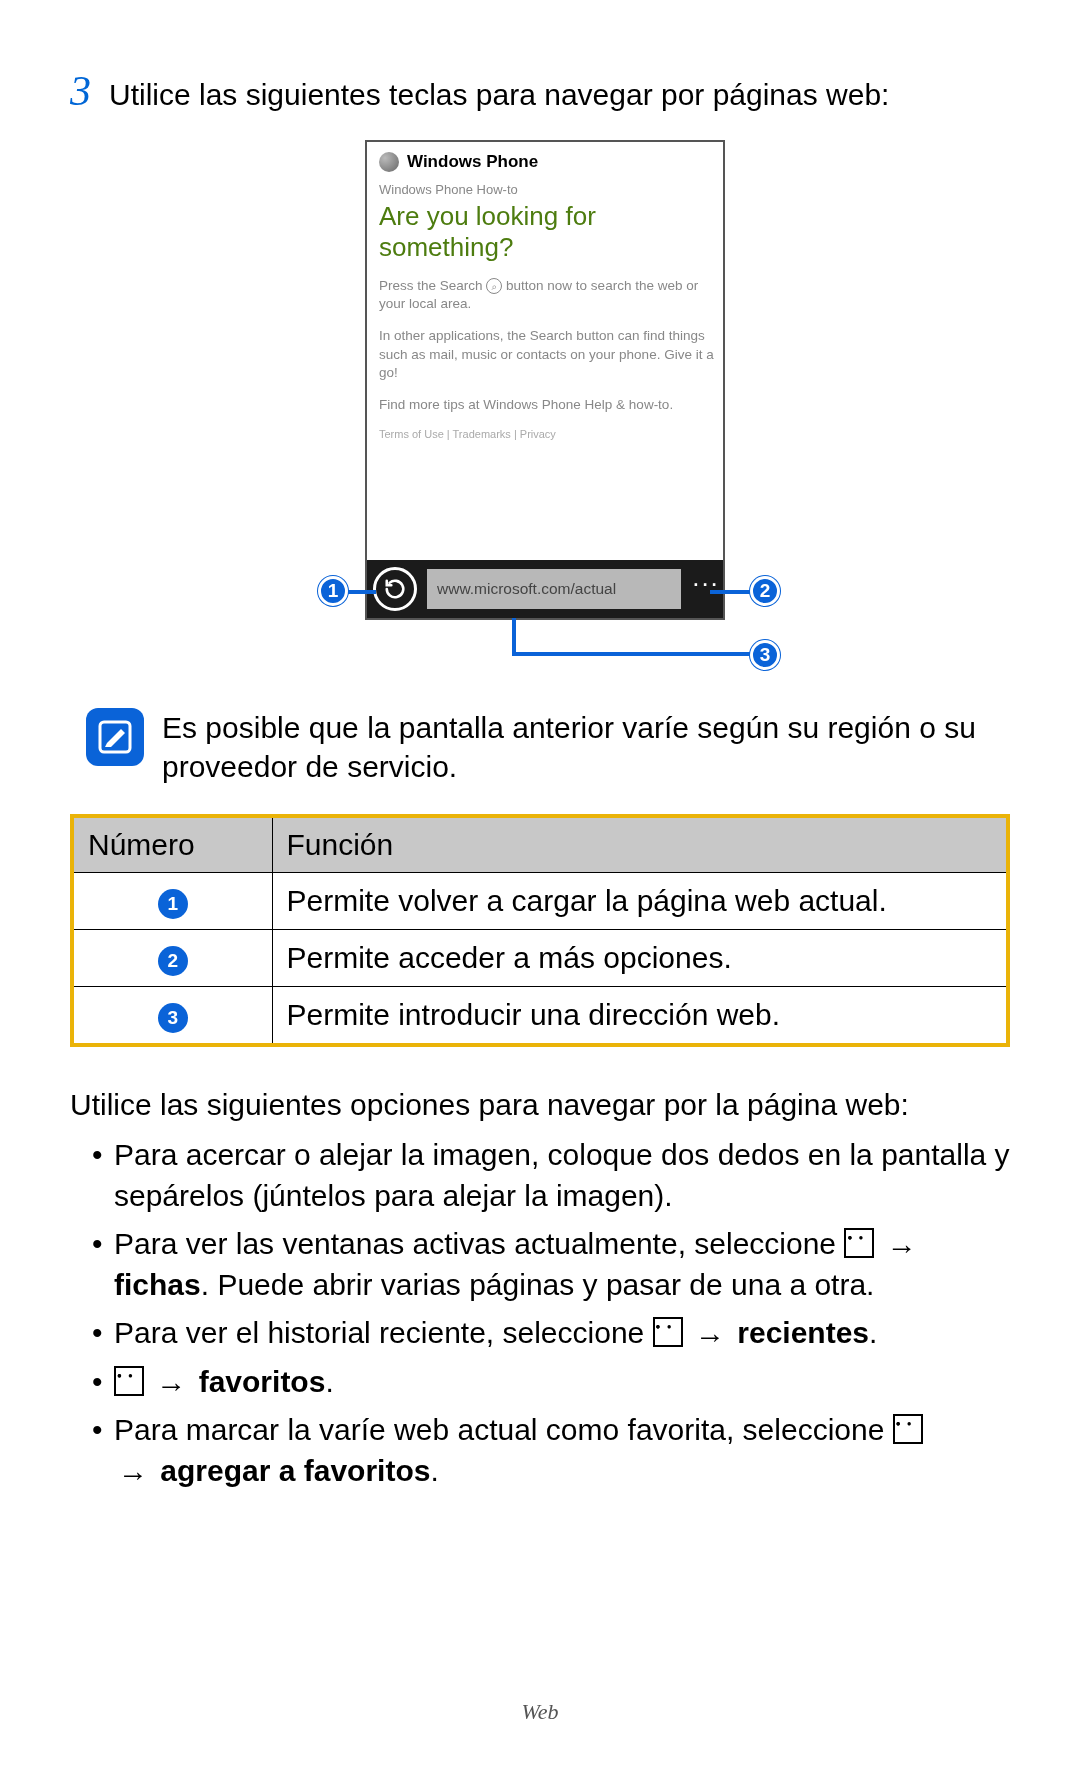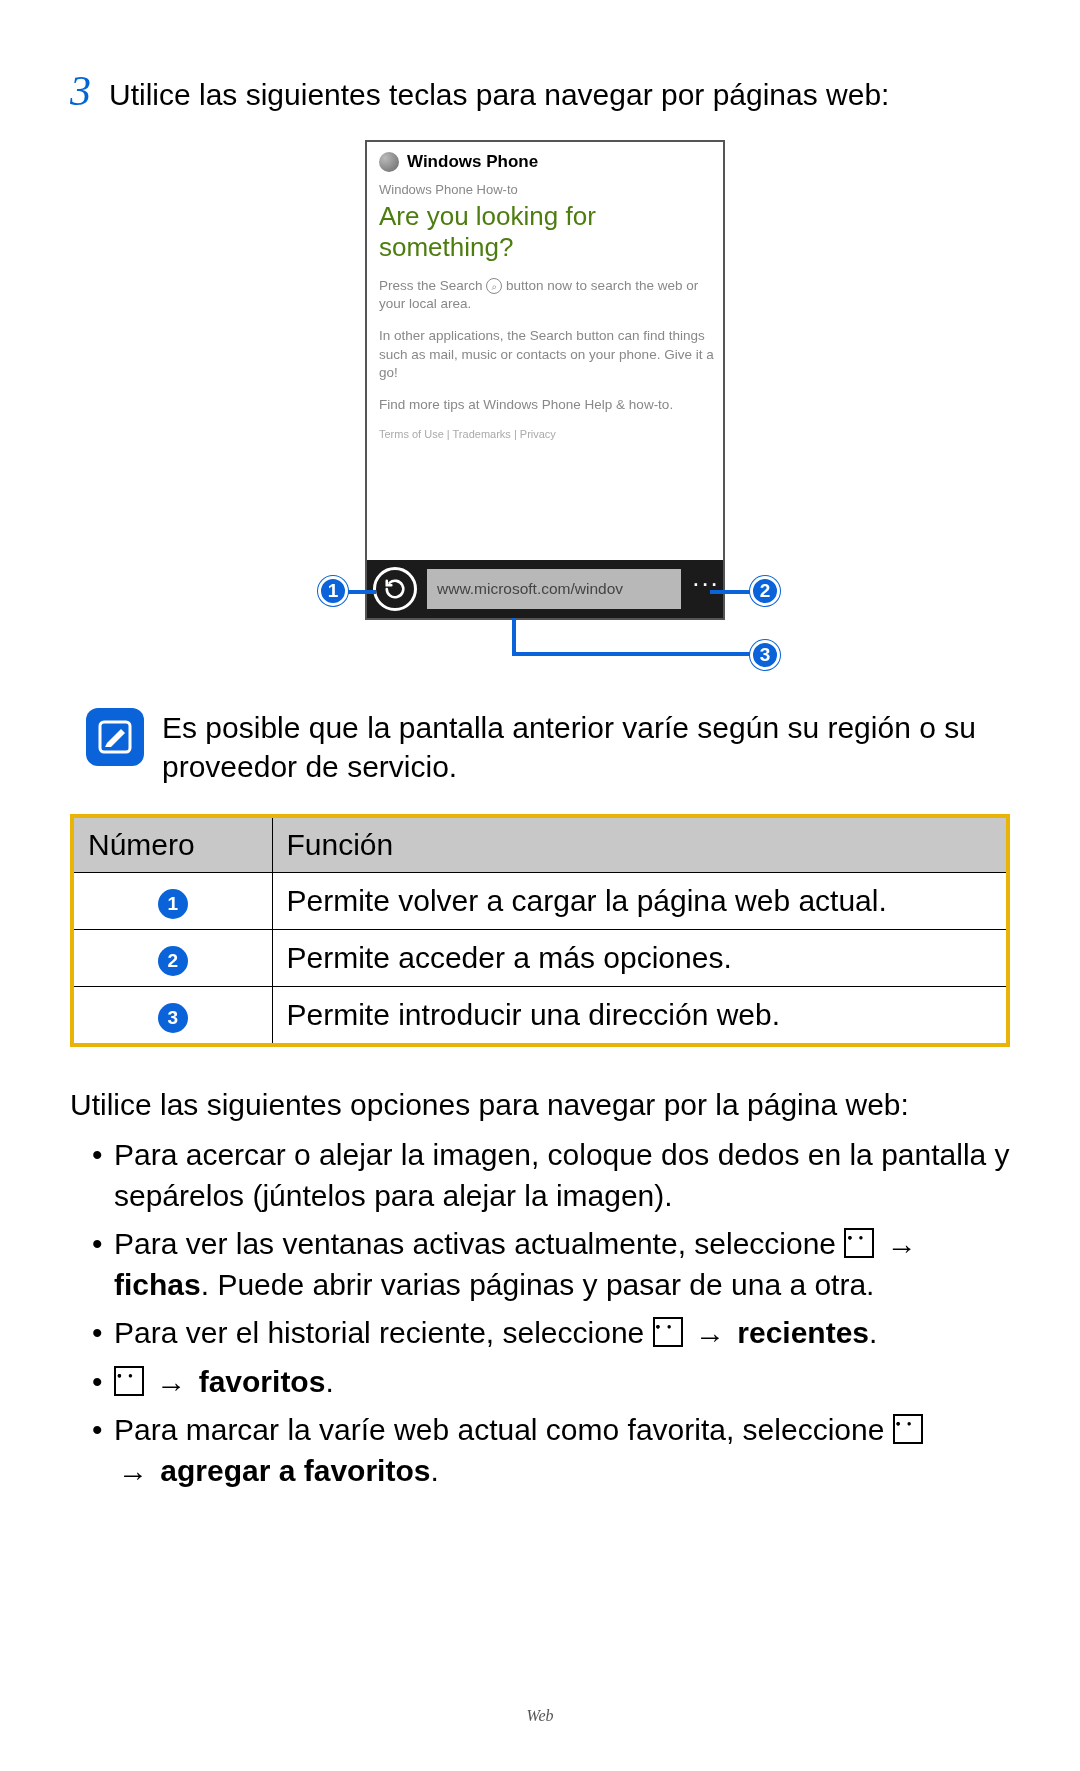--- a/index.html
+++ b/index.html
@@ -48,21 +48,21 @@
   .body-p { font-size: 30px; line-height: 1.35; margin-bottom: 10px; }
   ul.bullets { list-style: none; padding-left: 22px; }
   ul.bullets li { position: relative; font-size: 30px; line-height: 1.35; margin-bottom: 8px; padding-left: 22px; }
   ul.bullets li::before { content: "•"; position: absolute; left: 0; top: 0; }
   .dots-icon { display: inline-flex; width: 30px; height: 30px; border: 2px solid #000; align-items: center; justify-content: center; vertical-align: middle; position: relative; top: -3px; }
   .dots-icon span { font-size: 8px; letter-spacing: 2px; line-height: 0; position: relative; top: -5px; left: 1px; }
   .arrow { display: inline-block; padding: 0 4px; }
   b { font-weight: 700; }
 
   .footer { position: absolute; left: 0; right: 0; bottom: 46px; text-align: center; }
-  .footer-sec { font-style: italic; font-family: Georgia, serif; font-size: 16px; color: #555; }
+  .footer-sec { font-style: italic; font-family: Georgia, serif; font-size: 22px; color: #555; }
   .footer-pg { margin-top: 4px; }
   .pg-badge { display: inline-flex; align-items: center; justify-content: center; font-style: italic; font-family: Georgia, serif; font-size: 24px; color: #333; background: radial-gradient(ellipse at center, #e8e8e8 40%, rgba(232,232,232,0) 72%); width: 80px; height: 34px; border-radius: 50%; }
 </style>
 </head>
 <body>
 
 <div class="page">
 
   <div class="step-line">
     <div class="step-num">3</div>
@@ -85,21 +85,21 @@
         <div class="phone-p">Find more tips at Windows Phone Help &amp; how-to.</div>
         <div class="phone-footer">Terms of Use | Trademarks | Privacy</div>
       </div>
       <div class="phone-bar">
         <div class="refresh-btn">
           <svg width="22" height="22" viewBox="0 0 24 24" fill="none" stroke="#fff" stroke-width="2.8" stroke-linecap="round">
               <path d="M3 12a9 9 0 1 0 3-6.7"></path>
               <polyline points="3 3 3 8 8 8"></polyline>
             </svg>
         </div>
-        <div class="url-box">www.microsoft.com/windov</div>
+        <div class="url-box">www.microsoft.com/actual</div>
         <div class="dots">...</div>
       </div>
     </div>
     <div class="lead lead-1"></div>
     <div class="lead lead-2"></div>
     <div class="lead lead-3v"></div>
     <div class="lead lead-3h"></div>
     <div class="callout co-1">1</div>
     <div class="callout co-2">2</div>
     <div class="callout co-3">3</div>

